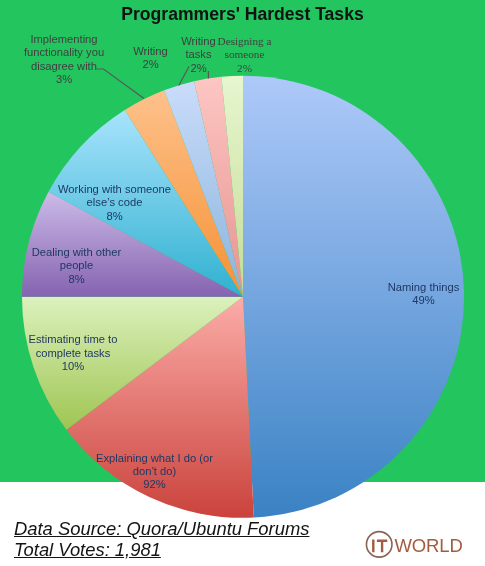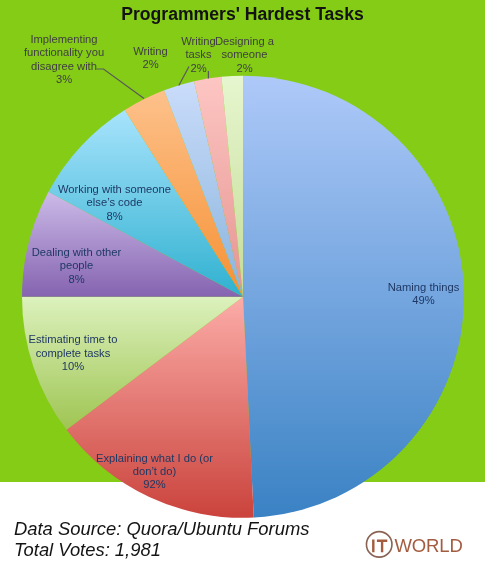--- a/index.html
+++ b/index.html
@@ -1,26 +1,26 @@
 <!DOCTYPE html>
 <html><head>
 <meta charset="utf-8">
 <style>
   html,body{margin:0;padding:0;background:#ffffff;}
   body{width:485px;height:566px;font-family:"Liberation Sans",sans-serif;overflow:hidden;
        -webkit-font-smoothing:antialiased;}
-  #root{position:relative;width:485px;height:482px;background:#84cc16;}
+  #root{position:relative;width:485px;height:482px;background:#22c55e;}
   #title{position:absolute;left:0;top:4px;width:485px;text-align:center;
          font-size:17.6px;font-weight:bold;color:#131313;}
   svg#pie{position:absolute;left:0;top:0;}
   .lbl{position:absolute;text-align:center;font-size:11.2px;line-height:13.3px;white-space:nowrap;}
   .lbl.out{color:#404040;}
   .lbl.inn{color:#1f3864;}
   #footer{position:absolute;left:14px;top:519px;font-style:italic;font-size:18.4px;
-          color:#141414;line-height:20.5px;white-space:nowrap;}
+          color:#141414;line-height:20.5px;white-space:nowrap;text-decoration:underline;}
   svg#logo{position:absolute;left:362px;top:528px;}
 </style>
 </head>
 <body>
 
 <div id="root">
   <div id="title">Programmers' Hardest Tasks</div>
   <svg id="pie" width="485" height="566">
       <defs>
         <linearGradient id="g0" gradientUnits="userSpaceOnUse" x1="0" y1="75.80" x2="0" y2="517.54">
@@ -106,21 +106,21 @@
       </div>
       <div class="lbl out" style="left: 30.5px; width: 240px; top: 45px;">
         <div>Writing</div>
         <div>2%</div>
       </div>
       <div class="lbl out" style="left: 78.5px; width: 240px; top: 35px;">
         <div>Writing</div>
         <div>tasks</div>
         <div>2%</div>
       </div>
-      <div class="lbl out" style="left: 124.5px; width: 240px; top: 35px;">
+      <div class="lbl out" style="left: 124.5px; width: 240px; top: 35px; font-family: Liberation Serif, serif;">
         <div>Designing a</div>
         <div>someone</div>
         <div>2%</div>
       </div>
     </div>
   <div id="footer">
     <div>Data Source: Quora/Ubuntu Forums</div>
     <div>Total Votes: 1,981</div>
   </div>
   <svg id="logo" width="110" height="34" viewBox="0 0 110 34">

